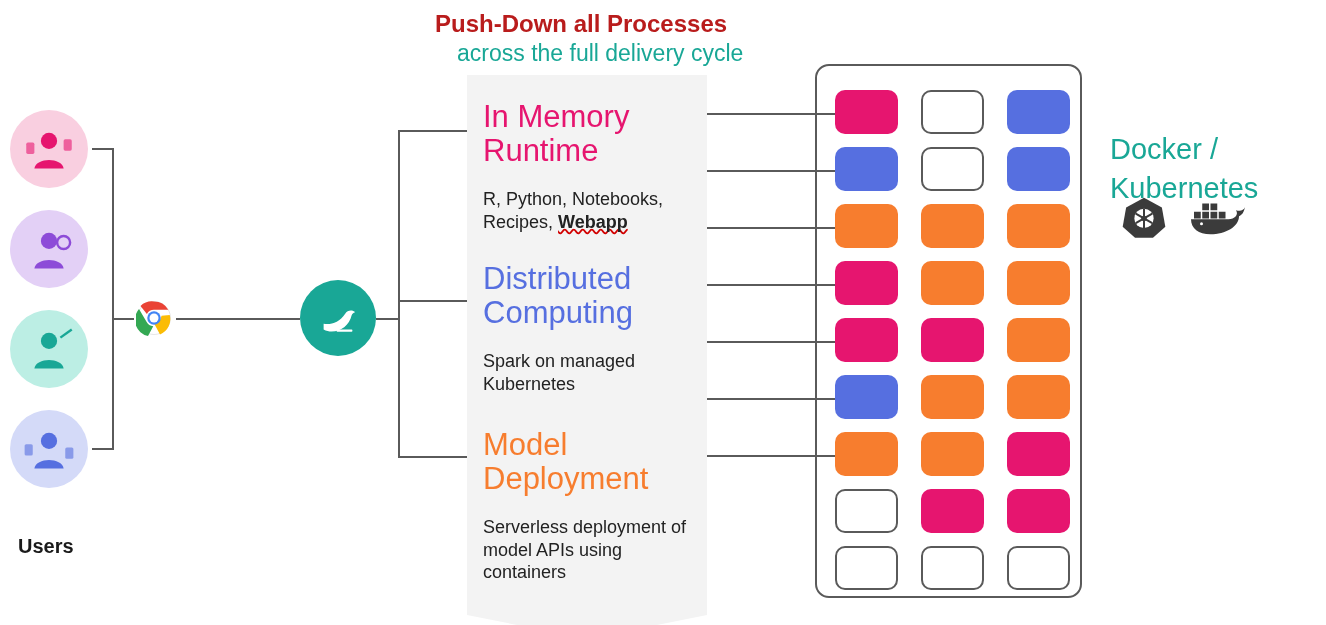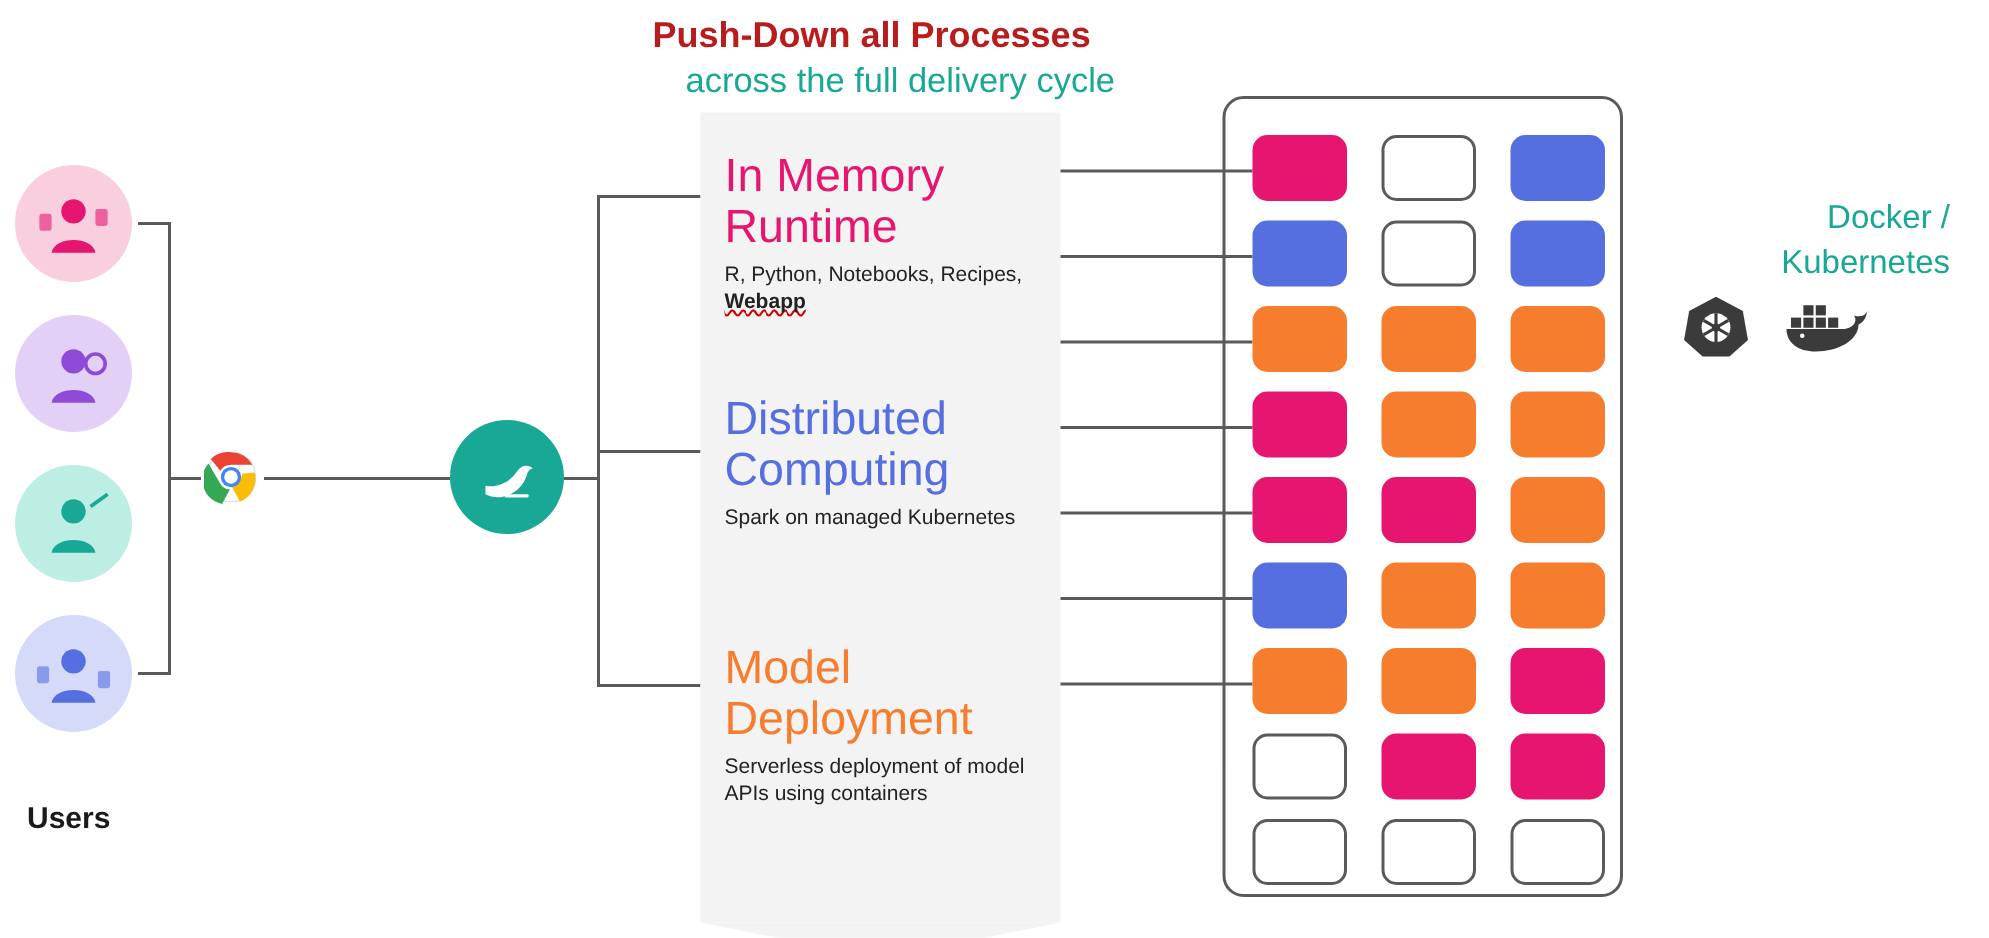--- a/index.html
+++ b/index.html
@@ -17,37 +17,37 @@
 
   
   .chrome{position:absolute;left:136px;top:300px;width:36px;height:36px}
   .dataiku{position:absolute;left:300px;top:280px;width:76px;height:76px;border-radius:50%;background:#19a796;display:flex;align-items:center;justify-content:center}
   .dataiku svg{width:46px;height:46px}
 
   
   .banner{position:absolute;left:467px;top:75px;width:240px;height:540px;background:#f3f3f3}
   .banner:after{content:"";position:absolute;left:0;top:100%;width:0;height:0;border-left:120px solid transparent;border-right:120px solid transparent;border-top:24px solid #f3f3f3}
   .sec-title{font-weight:400;font-size:31px;line-height:1.1}
-  .sec-desc{font-size:14px;color:#222;margin-top:6px;line-height:1.25}
+  .sec-desc{font-size:18px;color:#222;margin-top:20px;line-height:1.25}
   .sec-desc .wavy{text-decoration:underline wavy #d10000;text-decoration-skip-ink:none}
   .sec{position:absolute;left:483px;width:210px}
   .c-pink{color:#e6156f}
   .c-blue{color:#566fe0}
   .c-orange{color:#f77d2e}
 
   
   .cluster{position:absolute;left:815px;top:64px;width:267px;height:534px;border:2px solid #5a5a5a;border-radius:14px}
   .cell{position:absolute;width:63px;height:44px;border-radius:10px}
   .cell.empty{border:2px solid #5a5a5a;background:#fff}
   .f-pink{background:#e6156f}
   .f-blue{background:#566fe0}
   .f-orange{background:#f77d2e}
 
   
-  .r-label{position:absolute;left:1110px;text-align:right;width:190px;color:#19a796;font-size:22px;line-height:1.35}
+  .r-label{position:absolute;left:1110px;text-align:left;width:190px;color:#19a796;font-size:29px;line-height:1.35}
   .r-icons{position:absolute;left:1122px;top:195px;display:flex;gap:22px;align-items:center}
 
   
   .hline,.vline{position:absolute;background:#5a5a5a}
   .hline{height:2px}
   .vline{width:2px}
 </style>
 </head>
 <body>
 

